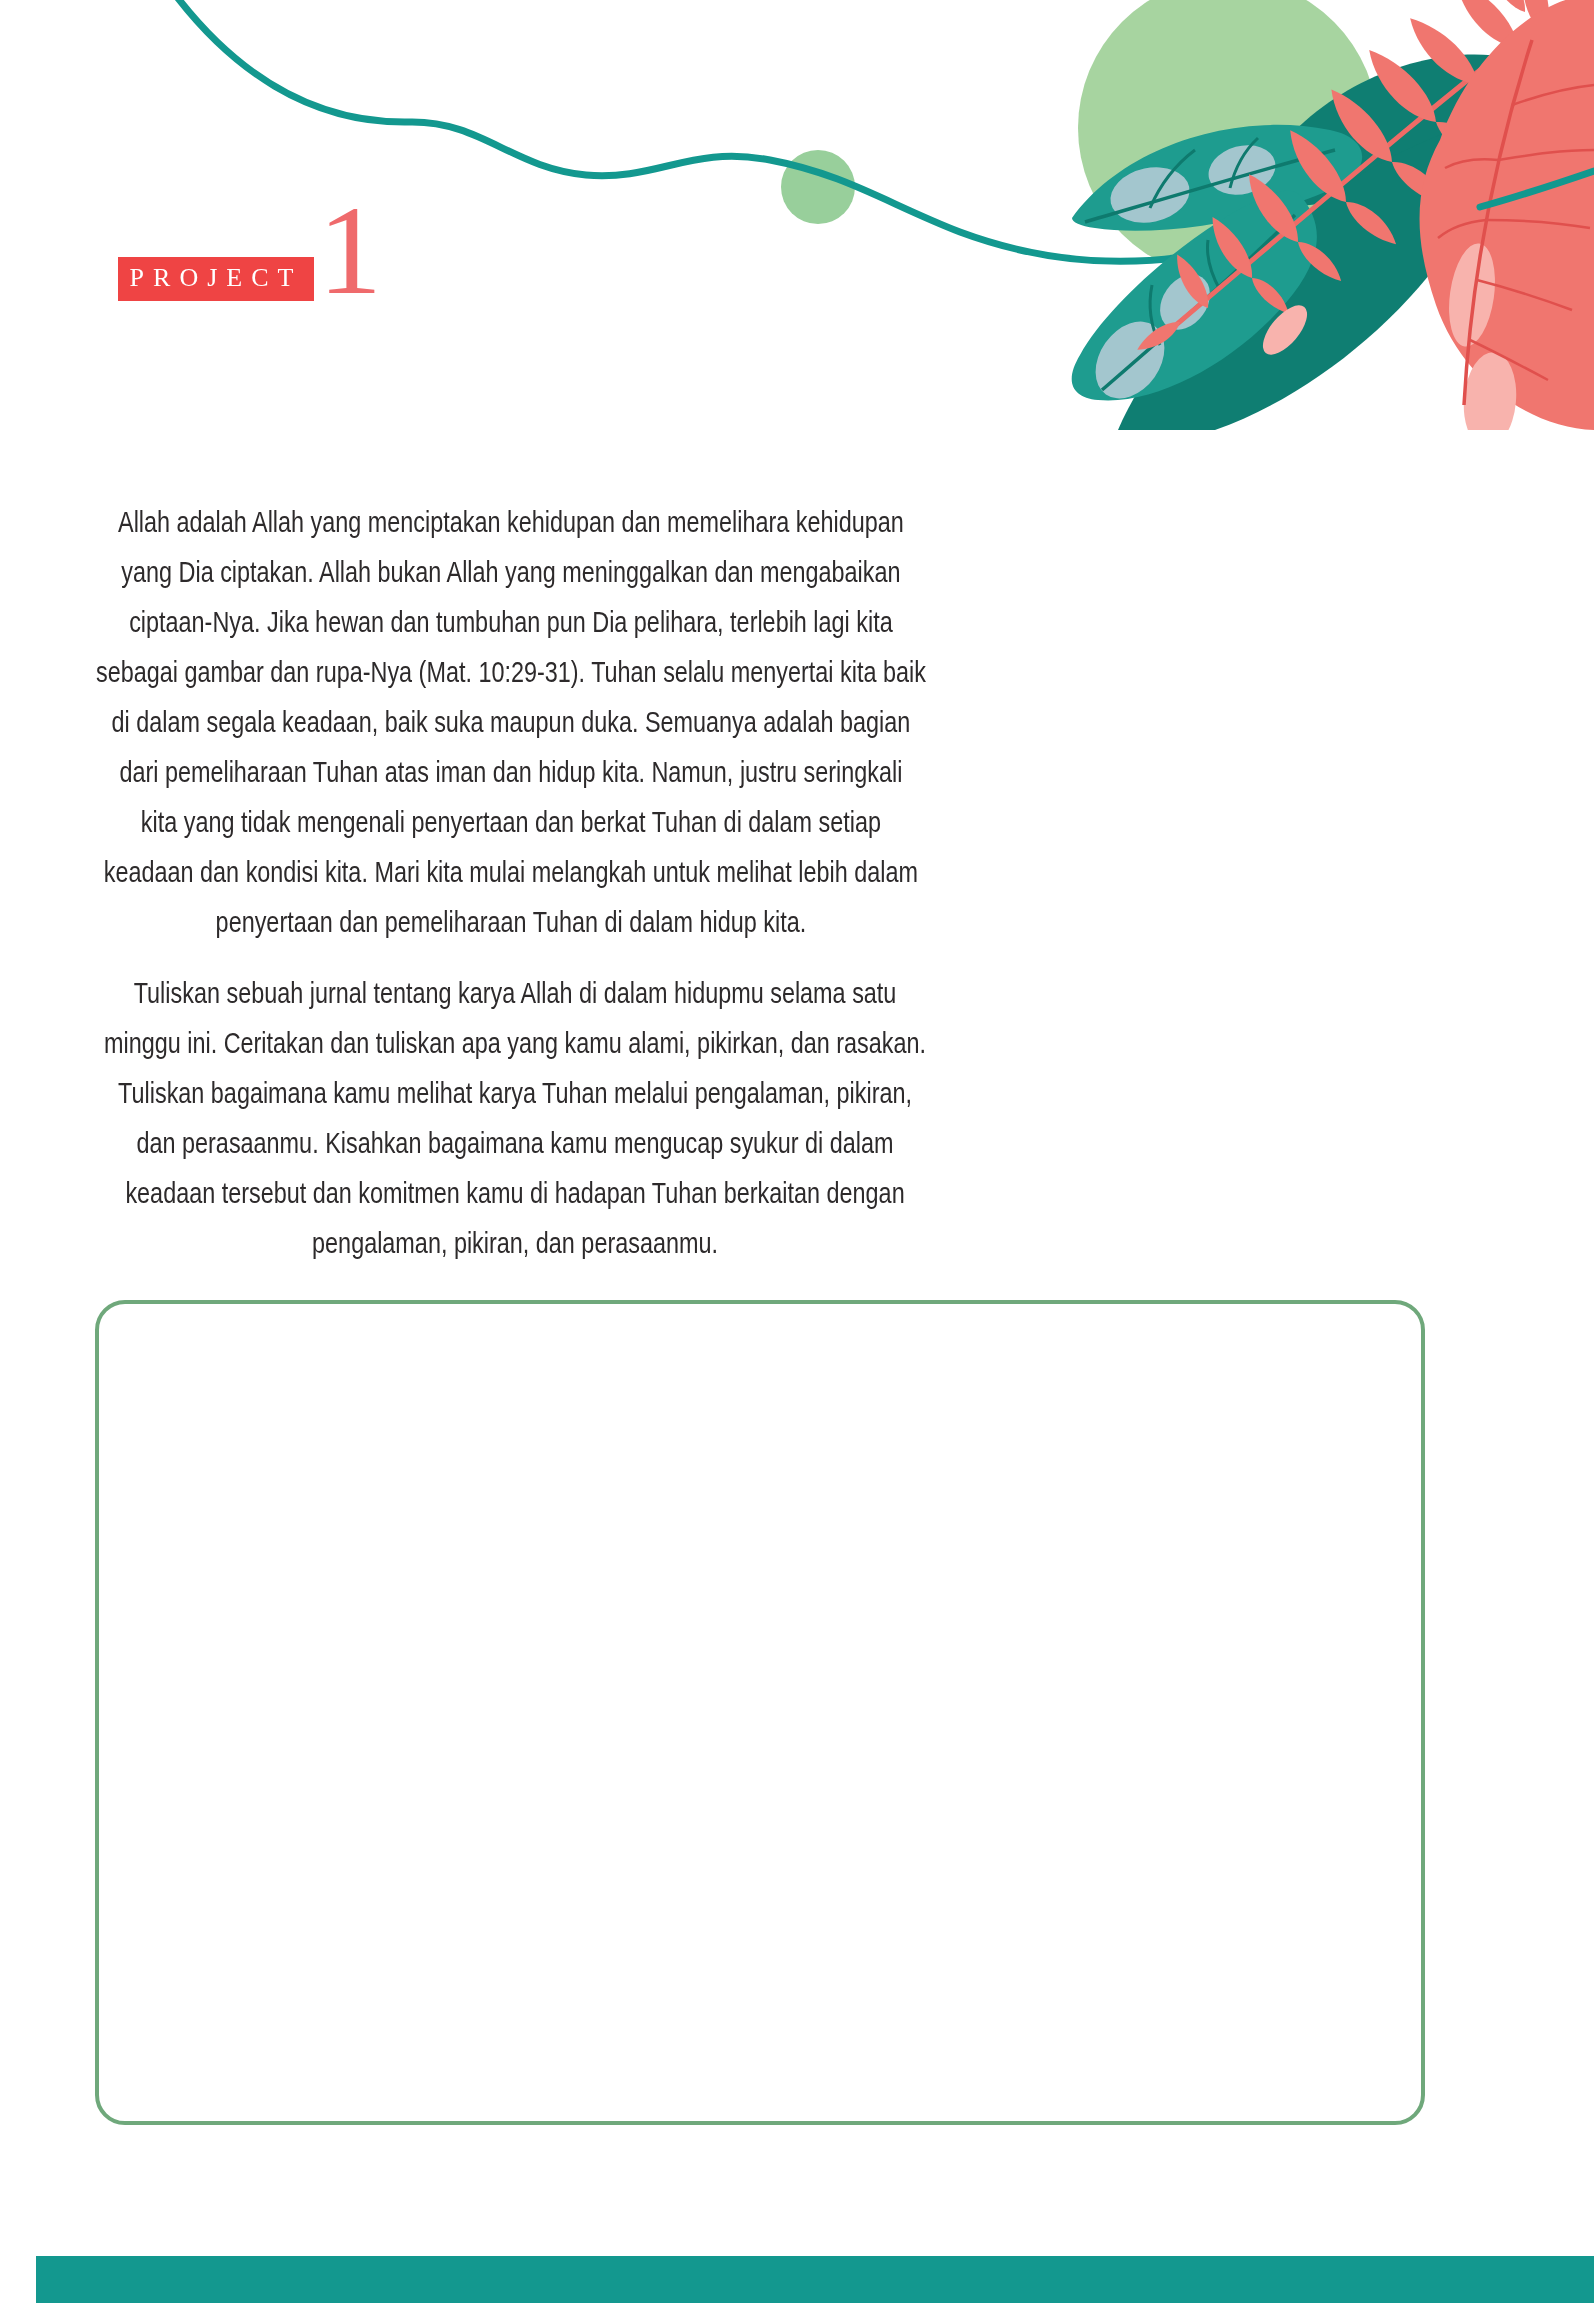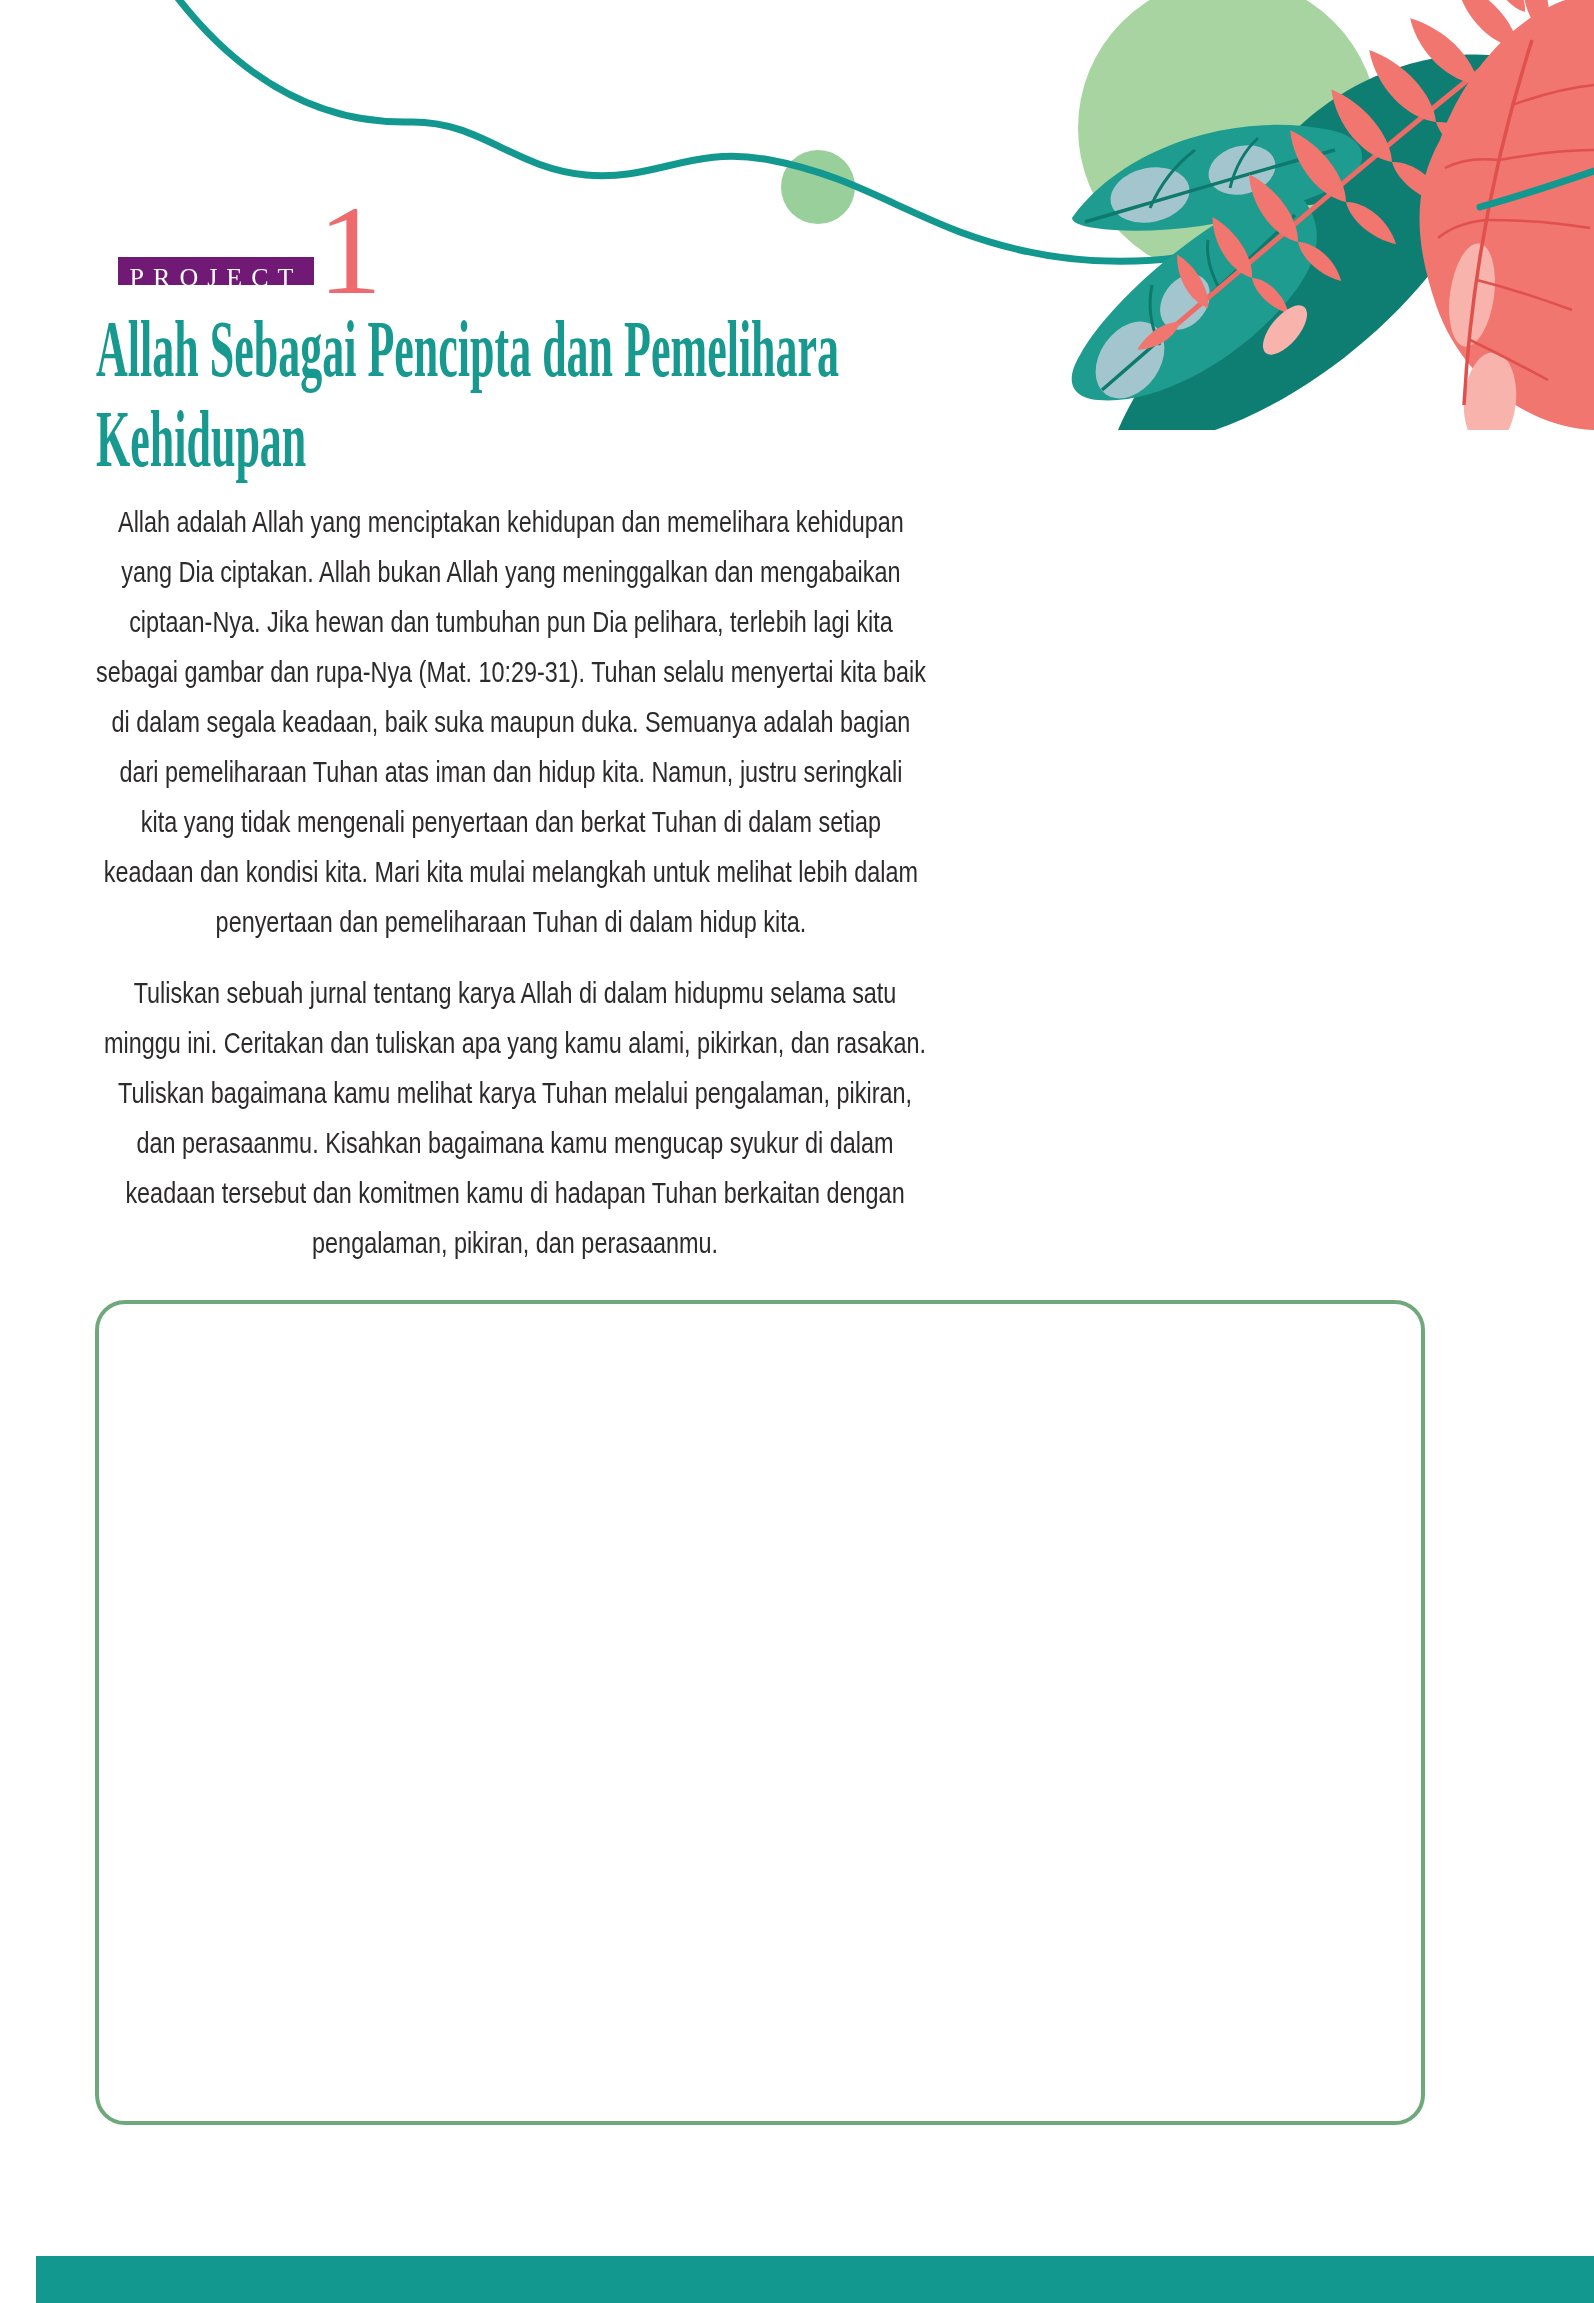--- a/index.html
+++ b/index.html
@@ -3,22 +3,22 @@
 <meta charset="utf-8">
 <style>
   html,body { margin:0; padding:0; background:#ffffff; }
   #page {
     position:relative; width:1594px; height:2303px;
     background:#ffffff; overflow:hidden; margin:0 auto;
     font-family:"Liberation Sans", sans-serif;
   }
   #decor { position:absolute; top:0; left:0; pointer-events:none; }
   #project-badge {
-    position:absolute; left:118px; top:257px; width:196px; height:28px;
-    background:#701a75; color:#ffffff; text-align:center;
+    position:absolute; left:118px; top:257px; width:196px; height:44px;
+    background:#ef4444; color:#ffffff; text-align:center;
     font-family:"Liberation Serif", serif; font-size:26px; line-height:41px;
     letter-spacing:9px; font-weight:400;
   }
   #project-number {
     position:absolute; left:318px; top:186px;
     color:#ef6a6c; font-family:"Liberation Serif", serif;
     font-size:128px; line-height:128px; font-weight:400;
   }
   #page-title {
     position:absolute; left:96px; top:304px;
@@ -127,24 +127,20 @@
       <path d="M 1498,160 C 1478,158 1460,160 1445,168" fill="none" stroke="#e0504d" stroke-width="2.5"></path>
       <path d="M 1486,220 C 1466,222 1450,228 1438,238" fill="none" stroke="#e0504d" stroke-width="2.5"></path>
     </g>
 
     <path d="M 1480,207 C 1520,196 1556,184 1594,171" fill="none" stroke="#13988f" stroke-width="7" stroke-linecap="round"></path>
   </svg>
 
   <div id="project-badge">PROJECT</div>
   <div id="project-number">1</div>
 
-  <div id="page-title">
-    <div class="title-line">Allah Sebagai Pencipta dan Pemelihara</div>
-    <div class="title-line">Kehidupan</div>
-  </div>
 
   <div id="body-text">
       <div class="para para-0">
         <div class="bodyline">Allah adalah Allah yang menciptakan kehidupan dan memelihara kehidupan</div>
         <div class="bodyline">yang Dia ciptakan. Allah bukan Allah yang meninggalkan dan mengabaikan</div>
         <div class="bodyline">ciptaan-Nya. Jika hewan dan tumbuhan pun Dia pelihara, terlebih lagi kita</div>
         <div class="bodyline">sebagai gambar dan rupa-Nya (Mat. 10:29-31). Tuhan selalu menyertai kita baik</div>
         <div class="bodyline">di dalam segala keadaan, baik suka maupun duka. Semuanya adalah bagian</div>
         <div class="bodyline">dari pemeliharaan Tuhan atas iman dan hidup kita. Namun, justru seringkali</div>
         <div class="bodyline">kita yang tidak mengenali penyertaan dan berkat Tuhan di dalam setiap</div>

